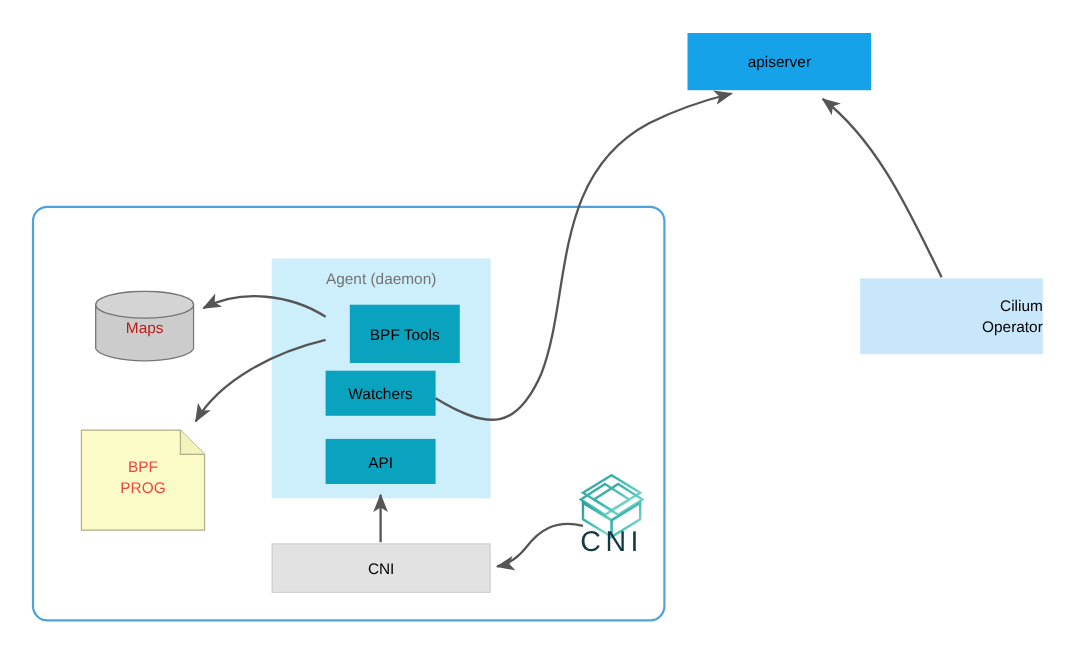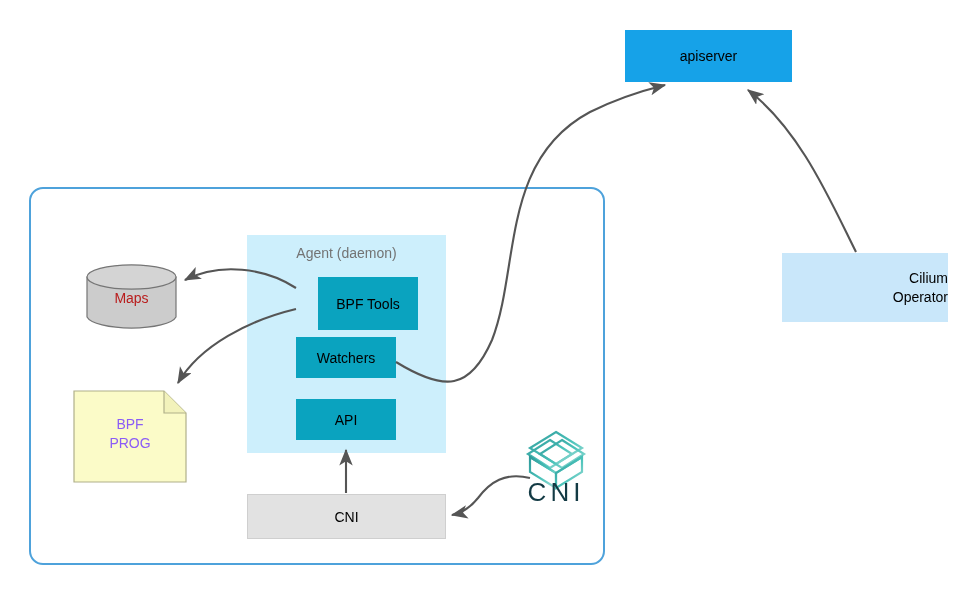--- a/index.html
+++ b/index.html
@@ -143,21 +143,21 @@
     width: 114px;
     height: 93px;
   }
   .bpfprog-text {
     position: absolute;
     left: 73px;
     top: 415px;
     width: 114px;
     text-align: center;
     font-size: 14px;
-    color: #8b5cf6;
+    color: #ef4444;
     line-height: 1.35;
   }
   .cni-logo {
     position: absolute;
     left: 506px;
     top: 424px;
     width: 100px;
     height: 90px;
   }
   .cni-logo-text {

